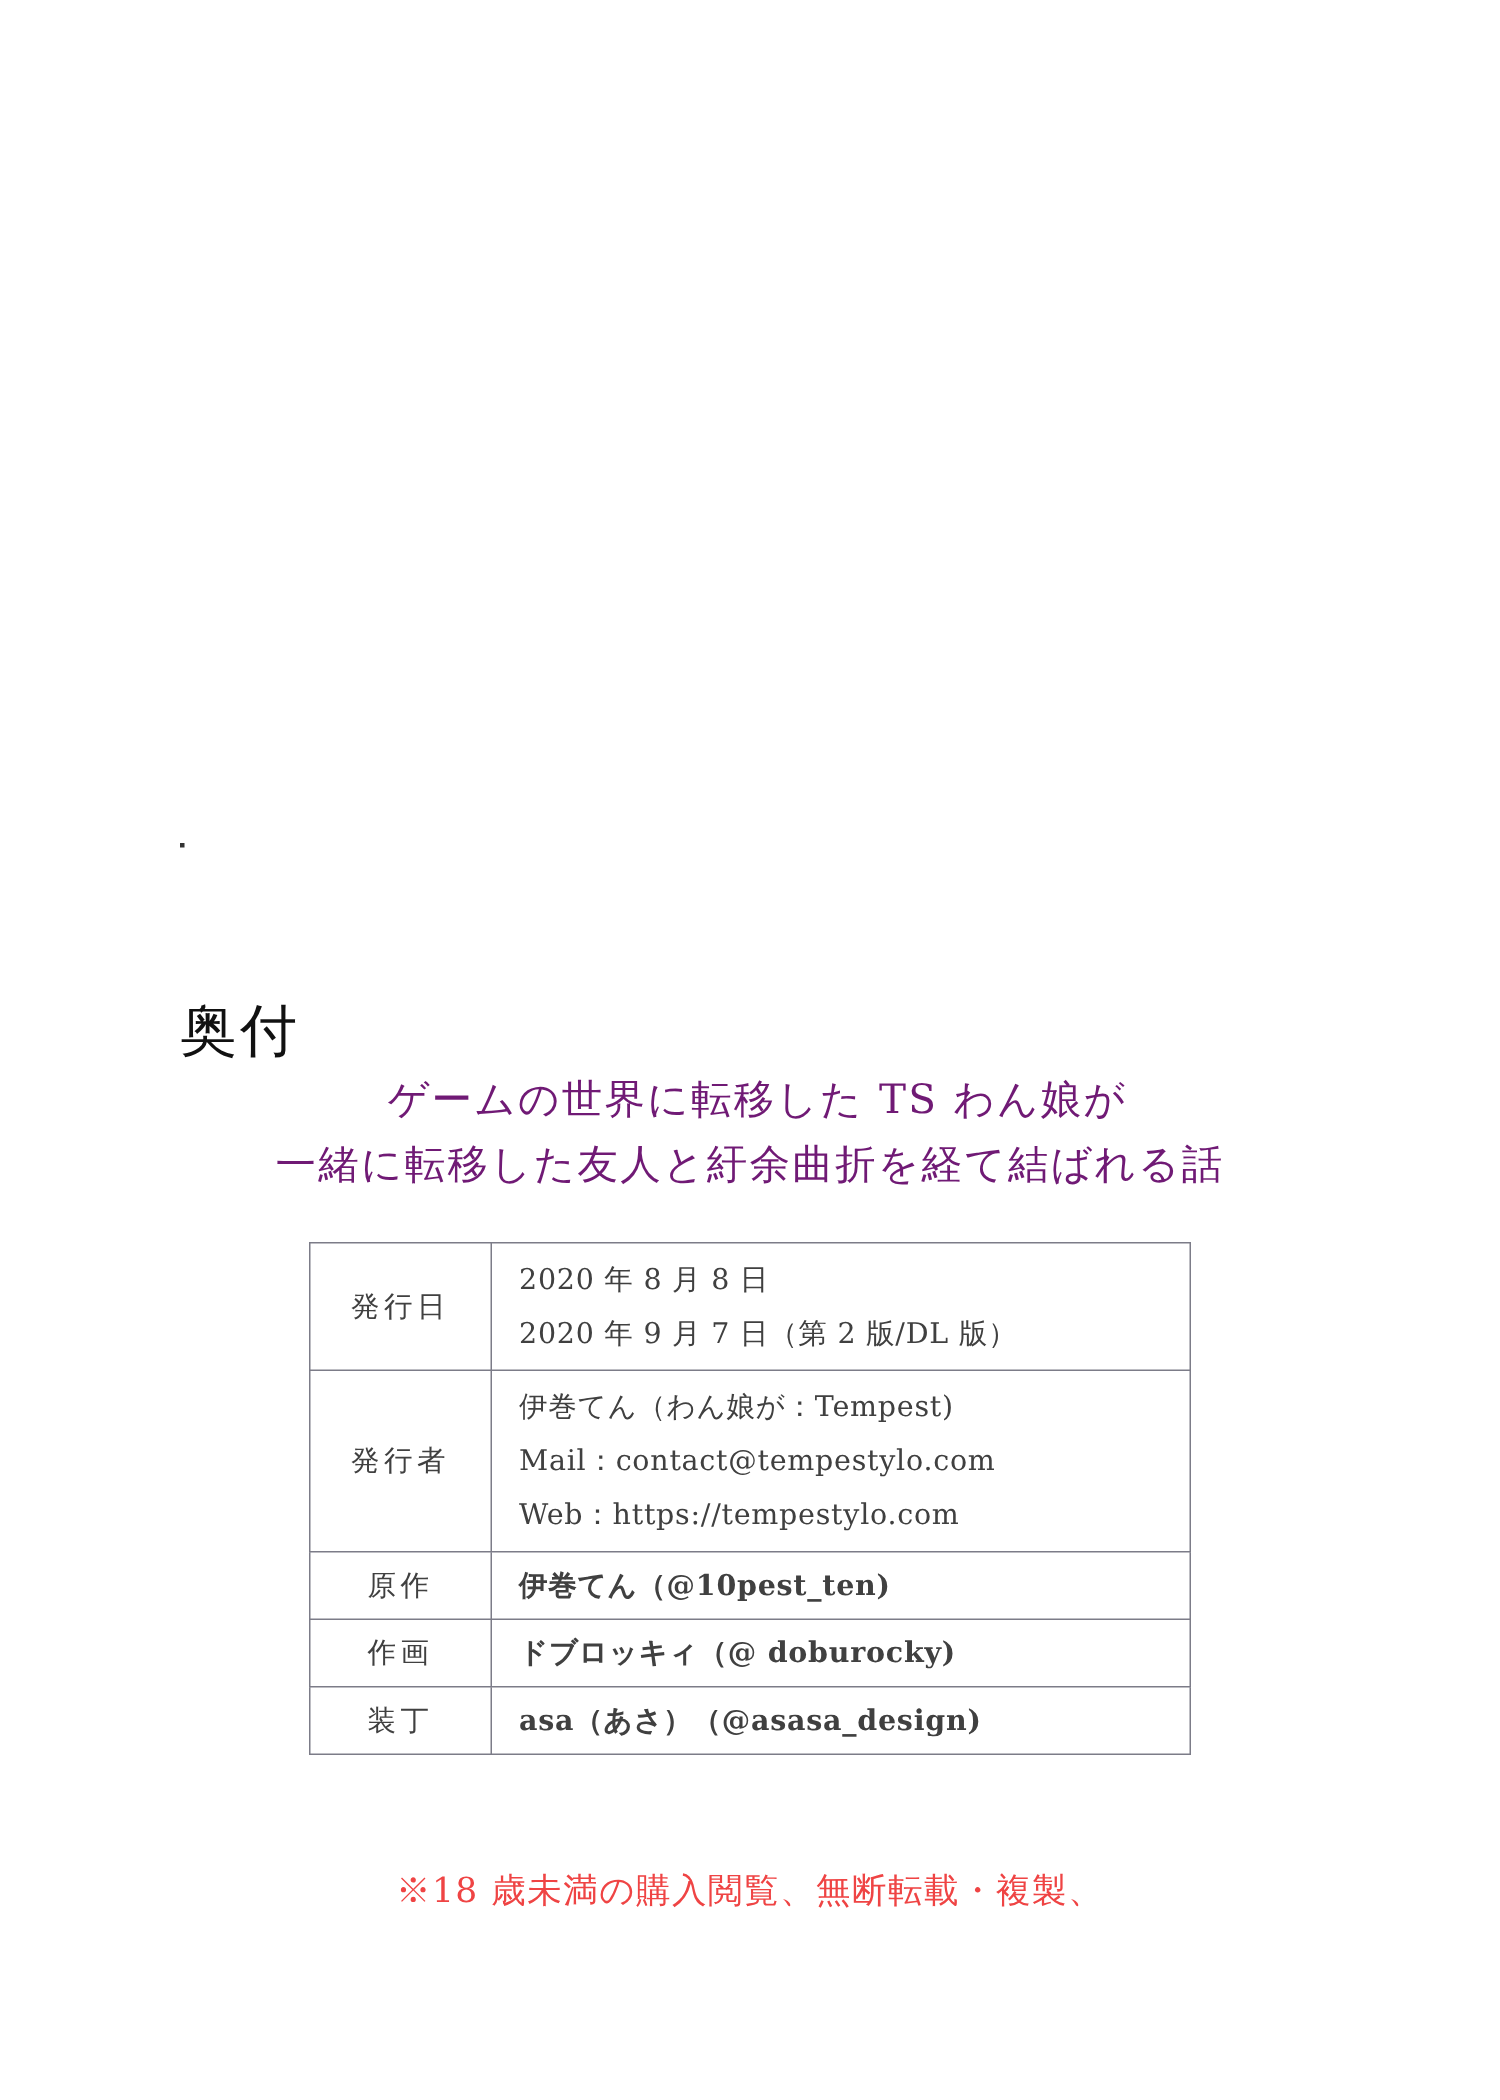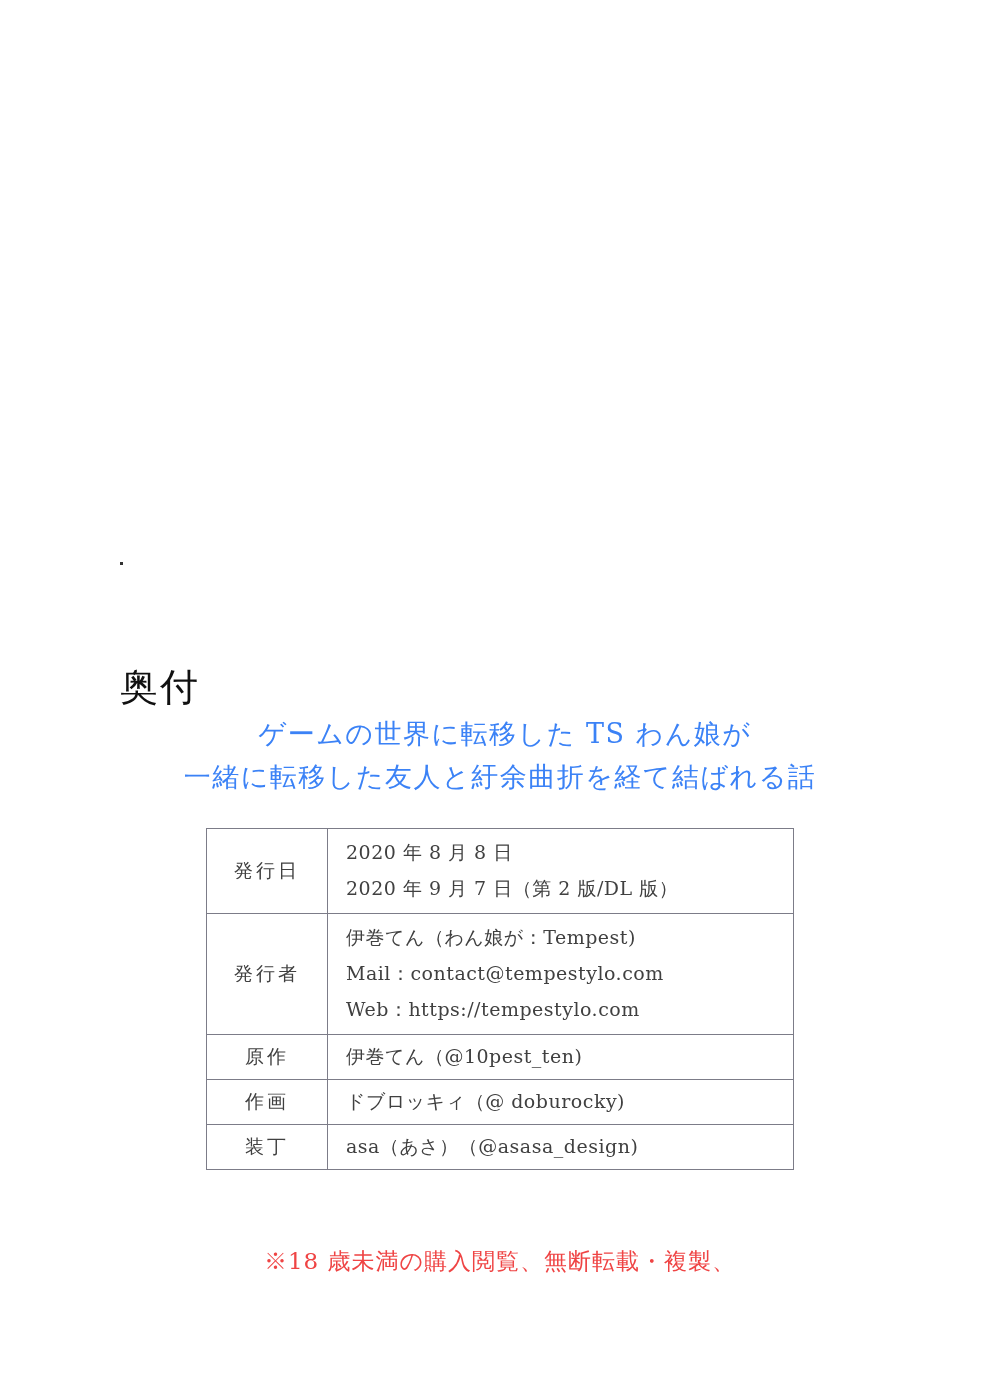--- a/index.html
+++ b/index.html
@@ -44,21 +44,21 @@
 
   .title-block {
     position: absolute;
     left: 0;
     top: 712px;
     width: 1000px;
     text-align: center;
     font-family: "DejaVu Serif", serif;
     font-size: 27px;
     line-height: 1.6;
-    color: #3b82f6;
+    color: #701a75;
     letter-spacing: 1.5px;
   }
   .title-line {
     display: block;
   }
   .title-line.first {
     padding-left: 10px;
   }
 
   .info-table {
@@ -86,20 +86,21 @@
     padding: 6px 0 6px 18px;
     letter-spacing: 0.5px;
   }
   .val-line {
     display: block;
     padding: 5px 0;
     white-space: nowrap;
   }
   .row-single .val-line {
     padding: 3px 0;
+    font-weight: bold;
   }
 
   .notice {
     position: absolute;
     left: 0;
     top: 1240px;
     width: 1000px;
     text-align: center;
     font-family: "DejaVu Serif", serif;
     font-size: 23px;

